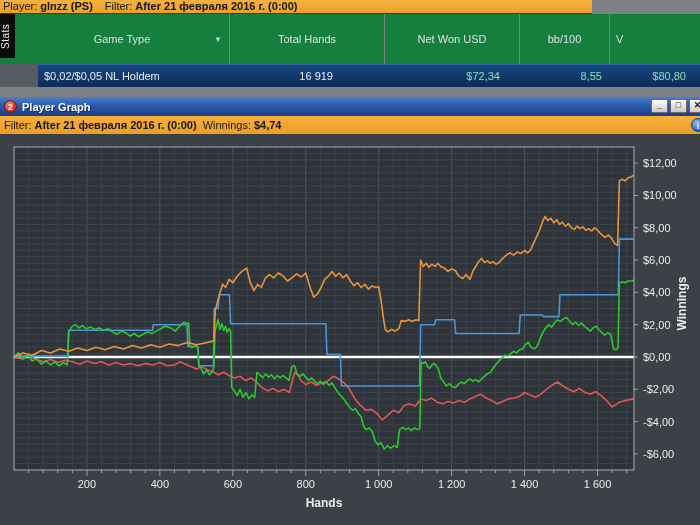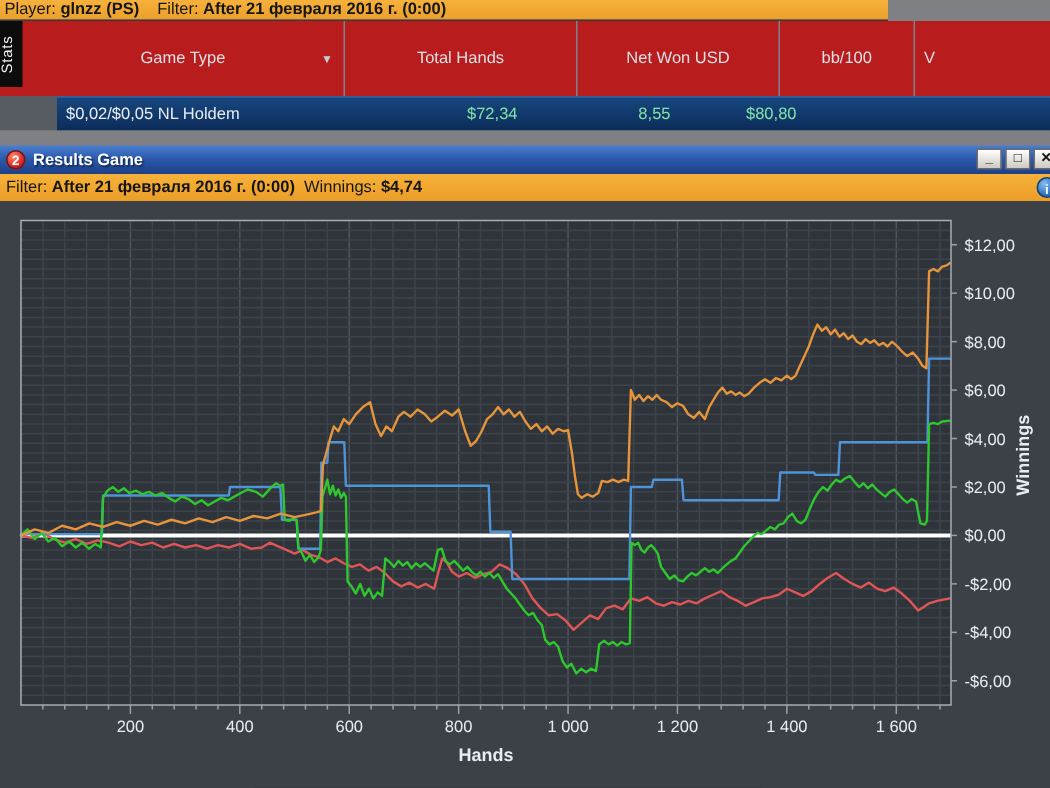--- a/index.html
+++ b/index.html
@@ -14,21 +14,21 @@
   .topbar b{font-weight:bold;}
   .topbar .lbl{margin-right:3px;}
   .topbar .sep{display:inline-block;width:12px;}
 
   
   .table-zone{position:absolute;top:14px;left:0;width:700px;height:73px;background:#565b61;}
   .stats-tab{position:absolute;top:0;left:0;width:15px;height:44px;background:#0c0c0c;
     color:#f2f2f2;font-size:10px;writing-mode:vertical-rl;transform:rotate(180deg);
     text-align:center;letter-spacing:.5px;}
   .thead{position:absolute;top:0;left:0;width:700px;height:50px;display:flex;
-    padding-left:15px;box-sizing:border-box;background:#b91c1c;}
+    padding-left:15px;box-sizing:border-box;background:#15803d;}
   .th{border-right:1px solid #7c828a;color:#dde1e6;font-size:11px;display:flex;
     align-items:center;justify-content:center;text-align:center;position:relative;
     box-sizing:border-box;line-height:13px;}
   .th:last-child{border-right:none;}
   .th .dd{position:absolute;right:7px;top:19px;font-size:8px;color:#c9ced4;}
   .trow{position:absolute;top:50px;left:38px;width:662px;height:23px;
     background:linear-gradient(#17477f,#0c2c59);border-top:1px solid #2f62a5;
     box-sizing:border-box;display:flex;align-items:center;font-size:11px;color:#e9edf3;}
   .td{box-sizing:border-box;white-space:nowrap;overflow:hidden;}
   .td.num{text-align:right;}
@@ -87,33 +87,34 @@
         </div>
       <div class="th" style="width:90px;justify-content:center;">
           <span>bb/100</span>
         </div>
       <div class="th" style="width:40px;justify-content:flex-start;padding-left:6px;">
           <span>V</span>
         </div>
     </div>
     <div class="trow">
       <div class="td" style="width:192px;padding-left:6px;">$0,02/$0,05 NL Holdem</div>
+      <div class="td num" style="width:155px;padding-right:52px;">16 919</div>
       <div class="td num green-val" style="width:135px;padding-right:20px;">$72,34</div>
       <div class="td num green-val" style="width:90px;padding-right:8px;">8,55</div>
       <div class="td num green-val" style="width:80px;padding-right:4px;">$80,80</div>
     </div>
     <div class="stats-tab">Stats</div>
   </div>
 
   <div class="gap"></div>
 
   <div class="window">
     <div class="titlebar">
       <div class="app-icon">2</div>
-      <div class="wtitle">Results Game</div>
+      <div class="wtitle">Player Graph</div>
       <div class="winbtns">
         <div class="winbtn">_</div>
         <div class="winbtn">□</div>
         <div class="winbtn">✕</div>
       </div>
     </div>
     <div class="filterbar">
       <span class="lbl">Filter:</span>
         <b>After 21 февраля 2016 г. (0:00)</b>
         <span class="sp"></span>

